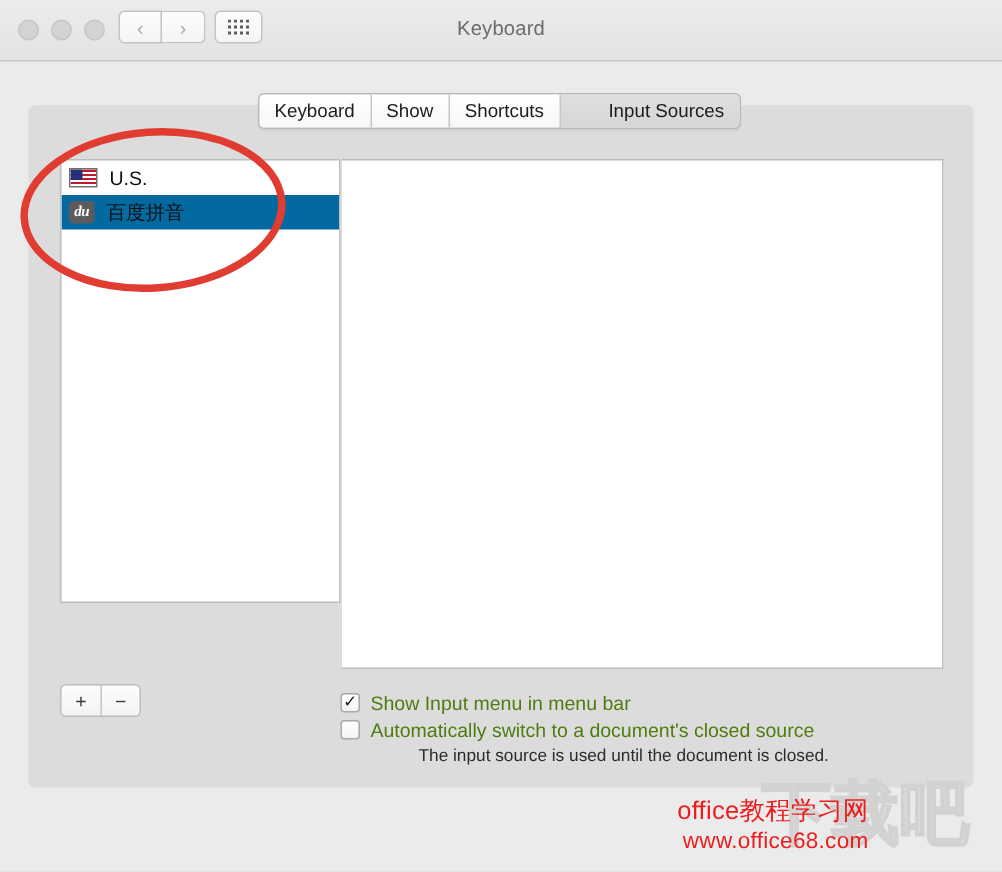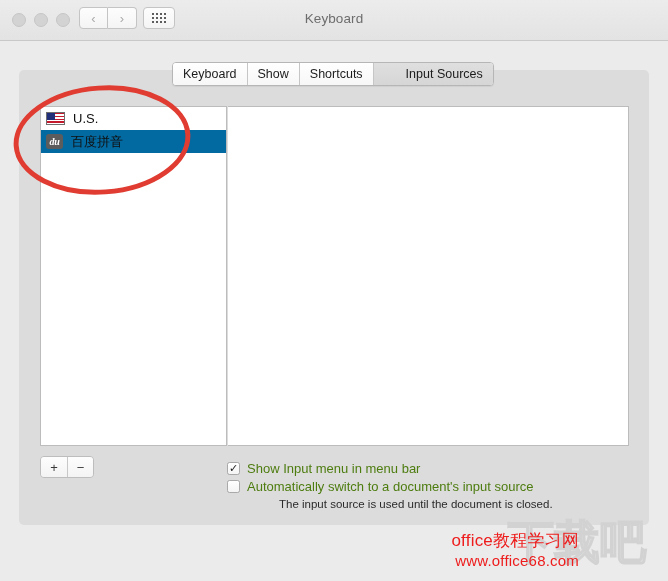--- a/index.html
+++ b/index.html
@@ -133,21 +133,21 @@
   .tab:last-child { border-right: none; }
   .tab.selected {
     background: linear-gradient(to bottom, #dfdfdf, #d6d6d6);
     padding-left: 32px;
   }
 
   
   #list-panel {
     position: absolute;
     left: 40px; top: 106px;
-    width: 187px; height: 340px;
+    width: 187px; height: 296px;
     background: #ffffff;
     border: 1px solid #bcbcbc;
     box-sizing: border-box;
     overflow: hidden;
   }
   .src-row {
     height: 23px;
     display: flex;
     align-items: center;
     padding-left: 5px;
@@ -382,21 +382,21 @@
   <div class="ar-btn minus">−</div>
 </div>
 
 <div class="cbrow" id="cb-row-1">
   <span class="checkbox">✓</span>
   <span class="cblabel">Show Input menu in menu bar</span>
 </div>
 
 <div class="cbrow" id="cb-row-2">
   <span class="checkbox"></span>
-  <span class="cblabel">Automatically switch to a document's input source</span>
+  <span class="cblabel">Automatically switch to a document's closed source</span>
 </div>
 
 <div id="helper-text">The input source is used until the document is closed.</div>
 
 <svg id="annot-ellipse" viewBox="0 0 182 112">
   <ellipse cx="91" cy="56" rx="86" ry="52" fill="none" stroke="#e03c31" stroke-width="5" transform="rotate(-4 91 56)"></ellipse>
 </svg>
 
 <svg id="watermark-bg" viewBox="0 0 181 69">
   <text x="90" y="46" text-anchor="middle" font-family="DejaVu Sans, sans-serif" font-size="46" font-weight="bold" fill="none" stroke="#d2d2d2" stroke-width="1.6">下载吧</text>

